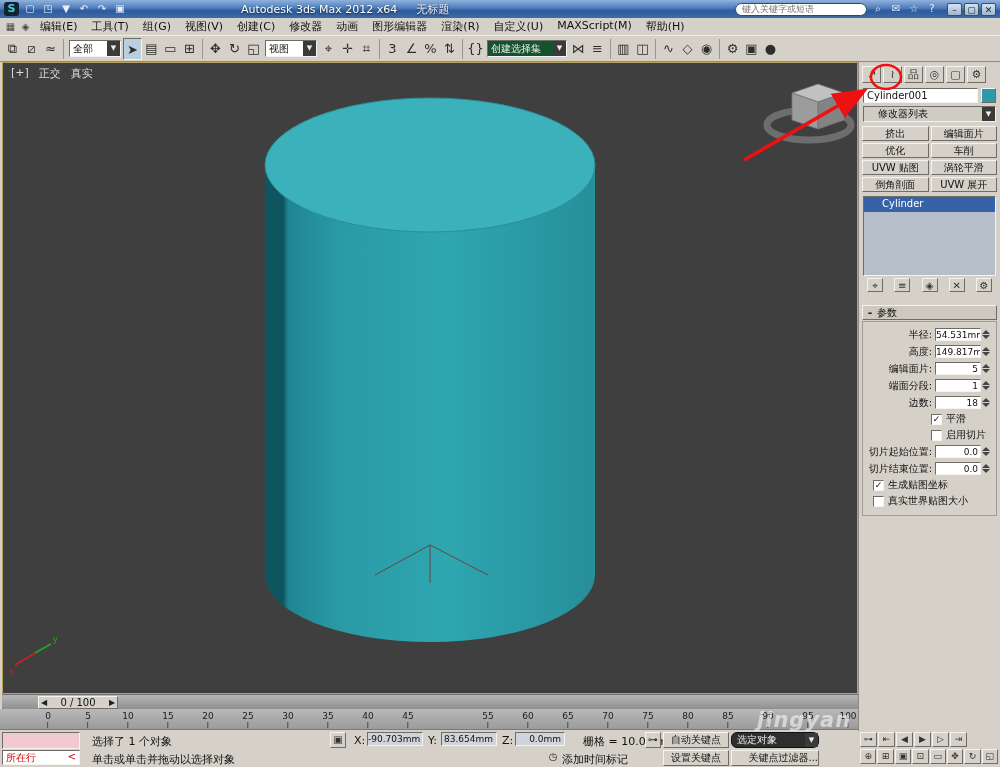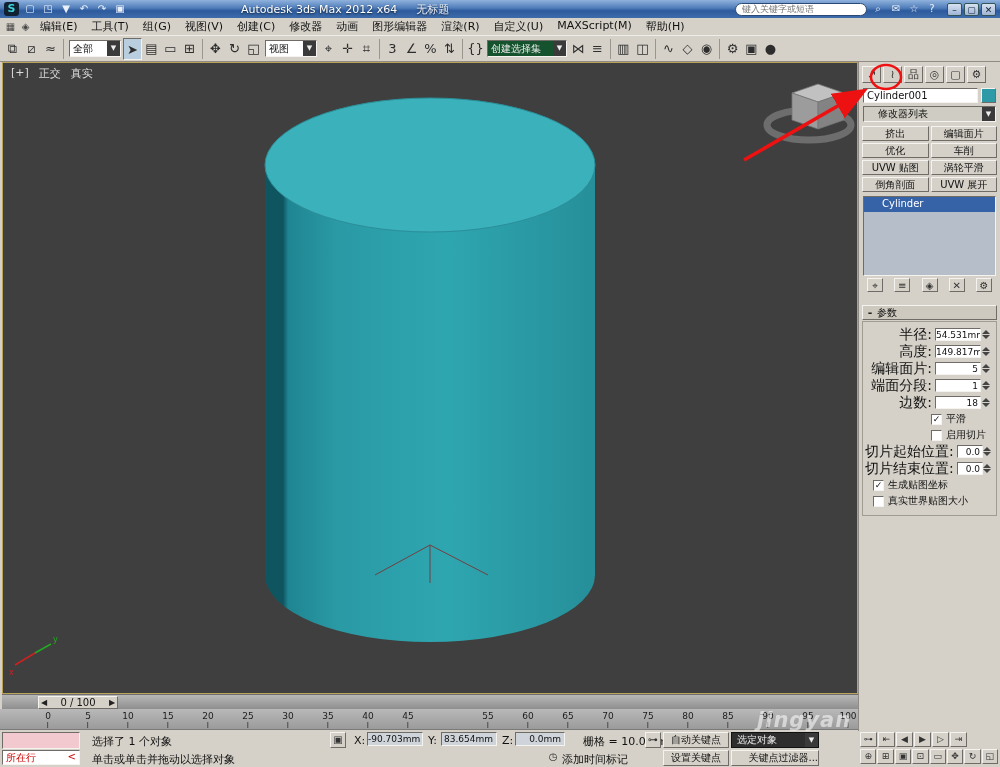--- a/index.html
+++ b/index.html
@@ -101,21 +101,21 @@
   .stack-item.sel { background:#3662a8; color:#fff; }
   #stack-tools { display:flex; justify-content:space-between; padding:2px 8px 0; height:17px; }
   .cp-tool { width:16px; height:14px; text-align:center; line-height:13px; font-size:10px; color:#333;
     background:#d5d1c8; border:1px solid; border-color:#f5f3ef #6f6b66 #6f6b66 #f5f3ef; }
   #rollout-hdr { margin:12px 3px 0; height:15px; display:flex; align-items:center;
     background:#cdc9bf; border:1px solid; border-color:#f5f3ef #6f6b66 #6f6b66 #f5f3ef; }
   #rollout-hdr .minus { width:14px; text-align:center; color:#222; font-weight:bold; }
   #rollout-hdr .r-title { font-size:10px; color:#111; }
   #param-rows { margin:1px 3px 0; padding:4px 2px 6px; border:1px solid #a09c94; background:#d5d1c8; }
   .p-row { height:17px; display:flex; align-items:center; justify-content:flex-end; padding-right:3px; }
-  .p-label { font-size:14px; color:#111; margin-right:3px; white-space:nowrap; }
+  .p-label { font-size:10px; color:#111; margin-right:3px; white-space:nowrap; }
   .p-field { width:46px; height:13px; background:#fff; border:1px solid; border-color:#6f6b66 #f5f3ef #f5f3ef #6f6b66;
     font-size:9px; text-align:right; padding:1px 2px 0 0; color:#111; overflow:hidden; }
   .p-spin { width:10px; height:13px; display:flex; flex-direction:column; justify-content:space-between; padding:2px 0; }
   .sp-up { width:0; height:0; border-left:4px solid transparent; border-right:4px solid transparent; border-bottom:4px solid #444; margin:0 auto; }
   .sp-dn { width:0; height:0; border-left:4px solid transparent; border-right:4px solid transparent; border-top:4px solid #444; margin:0 auto; }
   .p-check { height:16px; display:flex; align-items:center; gap:4px; }
   .p-check.mid { padding-left:66px; }
   .p-check.left { padding-left:8px; }
   .cb { width:11px; height:11px; background:#fff; border:1px solid; border-color:#6f6b66 #f5f3ef #f5f3ef #6f6b66;
     font-size:9px; line-height:9px; text-align:center; color:#111; font-weight:bold; }
@@ -385,21 +385,21 @@
       <span class="sb-icon-btn raised" style="left:330px;top:0;">▣</span>
       <span class="coord-label" style="left:354px;top:2px;">X:</span>
       <span class="coord-field" style="left:367px;top:0;width:56px;">-90.703mm</span>
       <span class="coord-label" style="left:428px;top:2px;">Y:</span>
       <span class="coord-field" style="left:441px;top:0;width:56px;">83.654mm</span>
       <span class="coord-label" style="left:502px;top:2px;">Z:</span>
       <span class="coord-field" style="left:515px;top:0;width:50px;">0.0mm</span>
       <span class="status-text" style="left:583px;top:2px;">栅格 = 10.0mm</span>
       <span class="sb-icon-btn raised" style="left:645px;top:0;">⊶</span>
       <span class="sb-btn raised" style="left:663px;top:0;width:66px;">自动关键点</span>
-      <span id="selected-dropdown" style="left:731px;top:0;width:88px;">
+      <span id="selected-dropdown" style="left:731px;top:0;width:88px;border-radius:6px;">
         <span class="dd-text">选定对象</span>
         <span class="combo-arrow">▼</span>
       </span>
     </div>
     <div id="srow2" class="srow">
       <div id="mini-listener-line">
         <span>所在行</span>
         <span>&lt;</span>
       </div>
       <span class="status-text" style="left:92px;top:2px;">单击或单击并拖动以选择对象</span>

